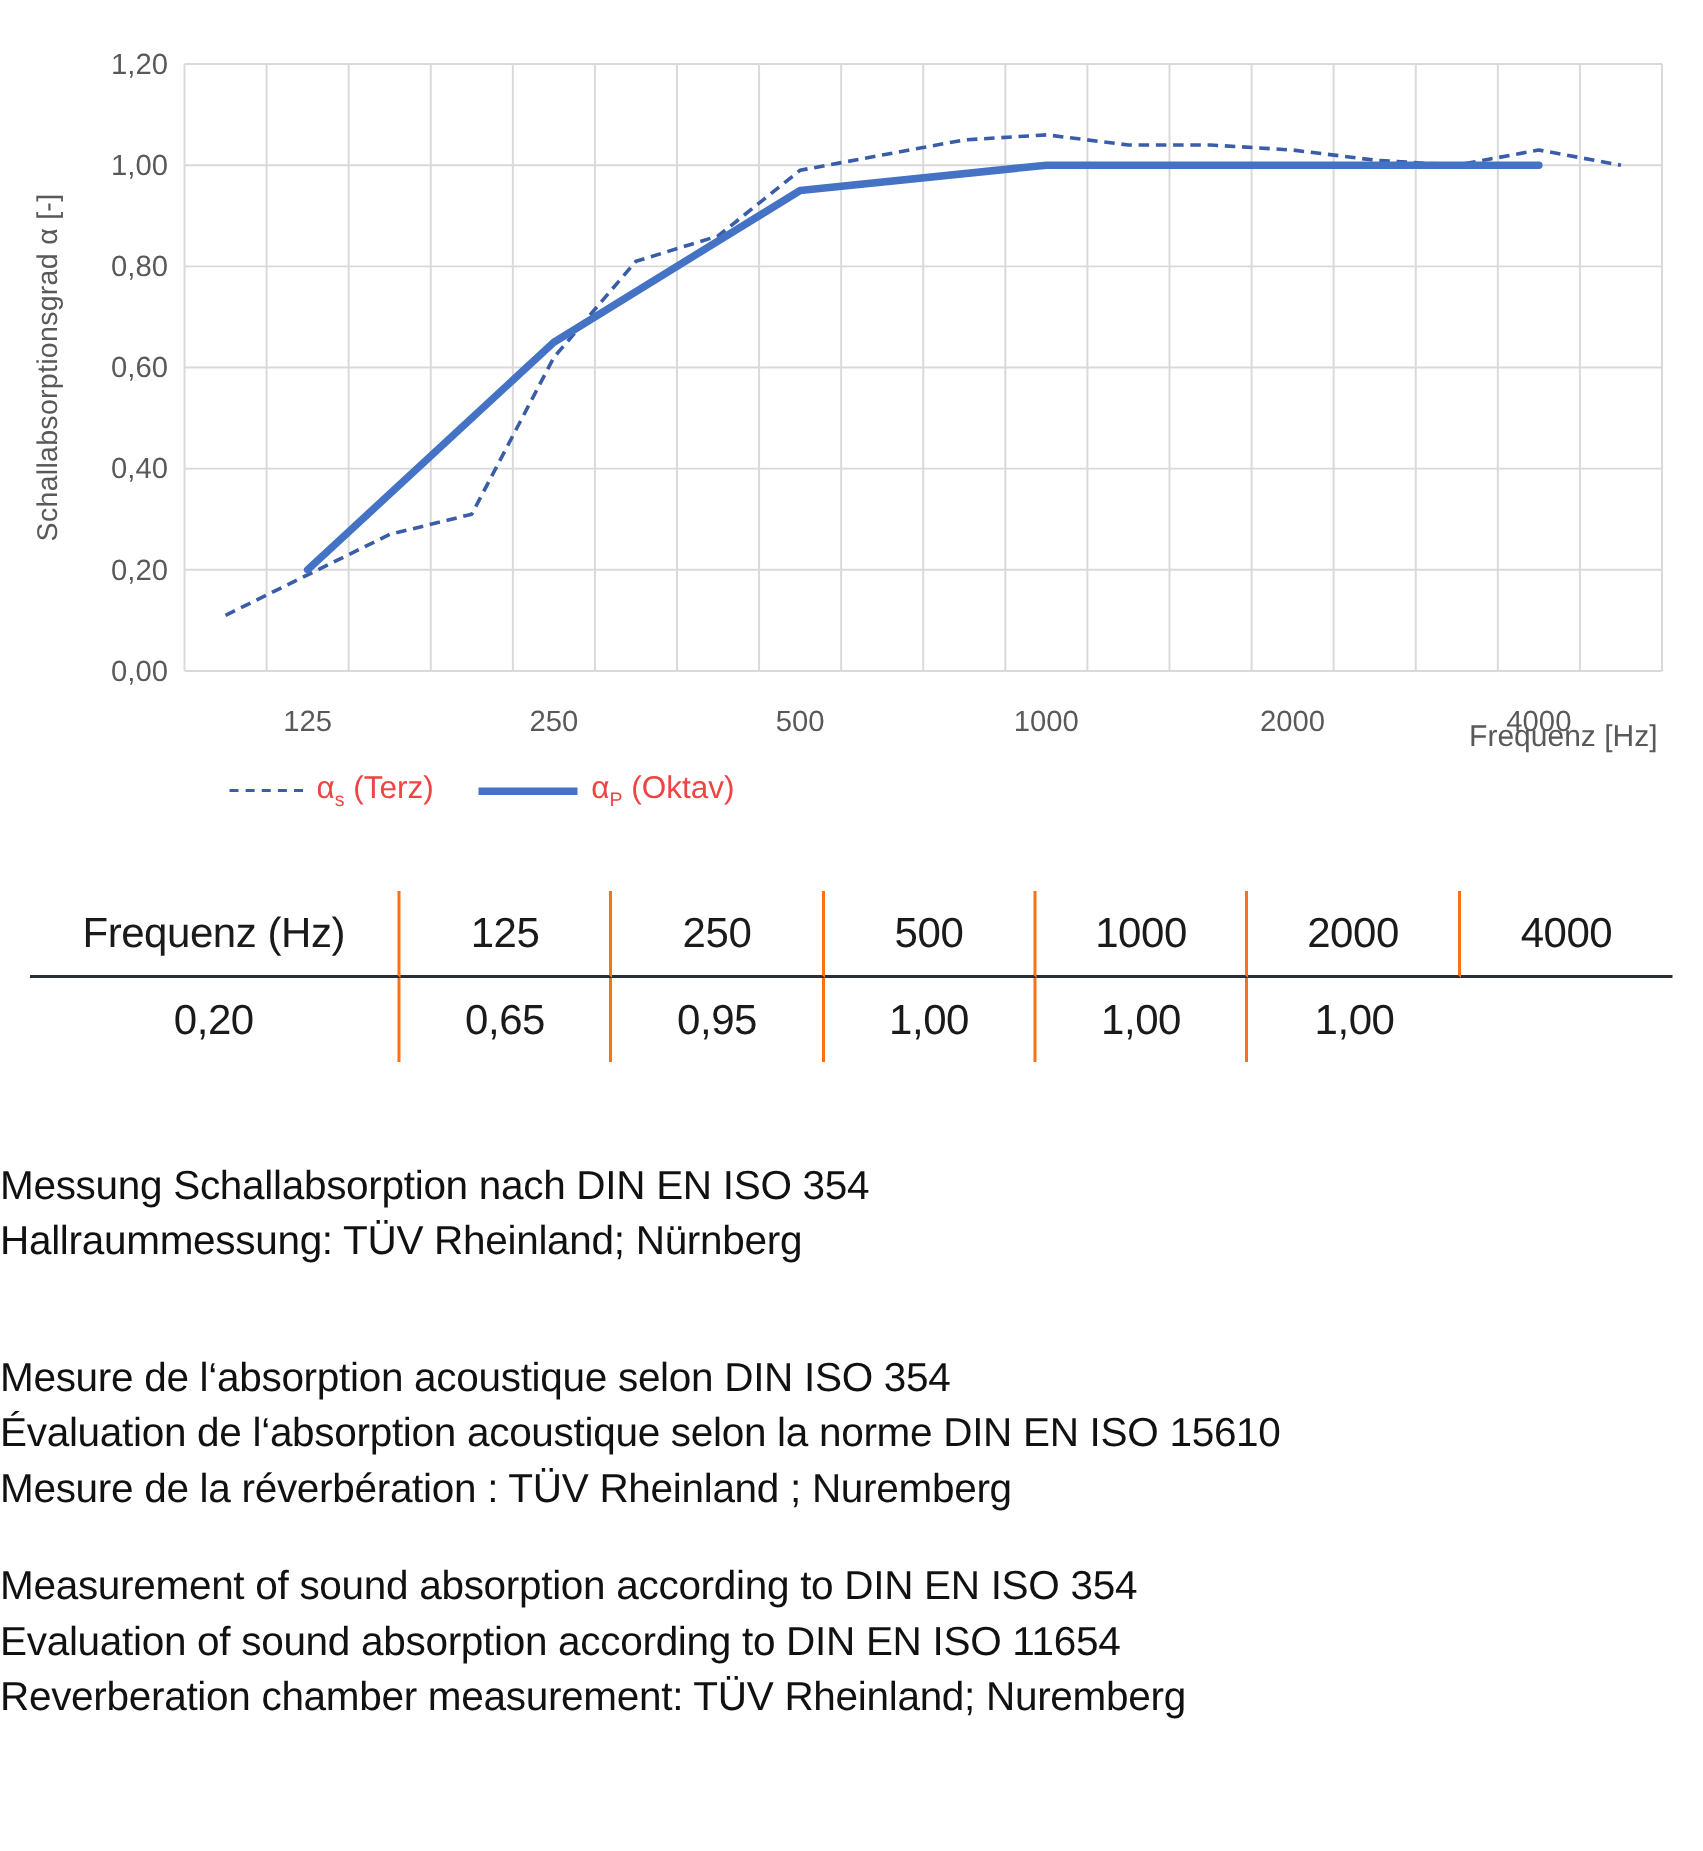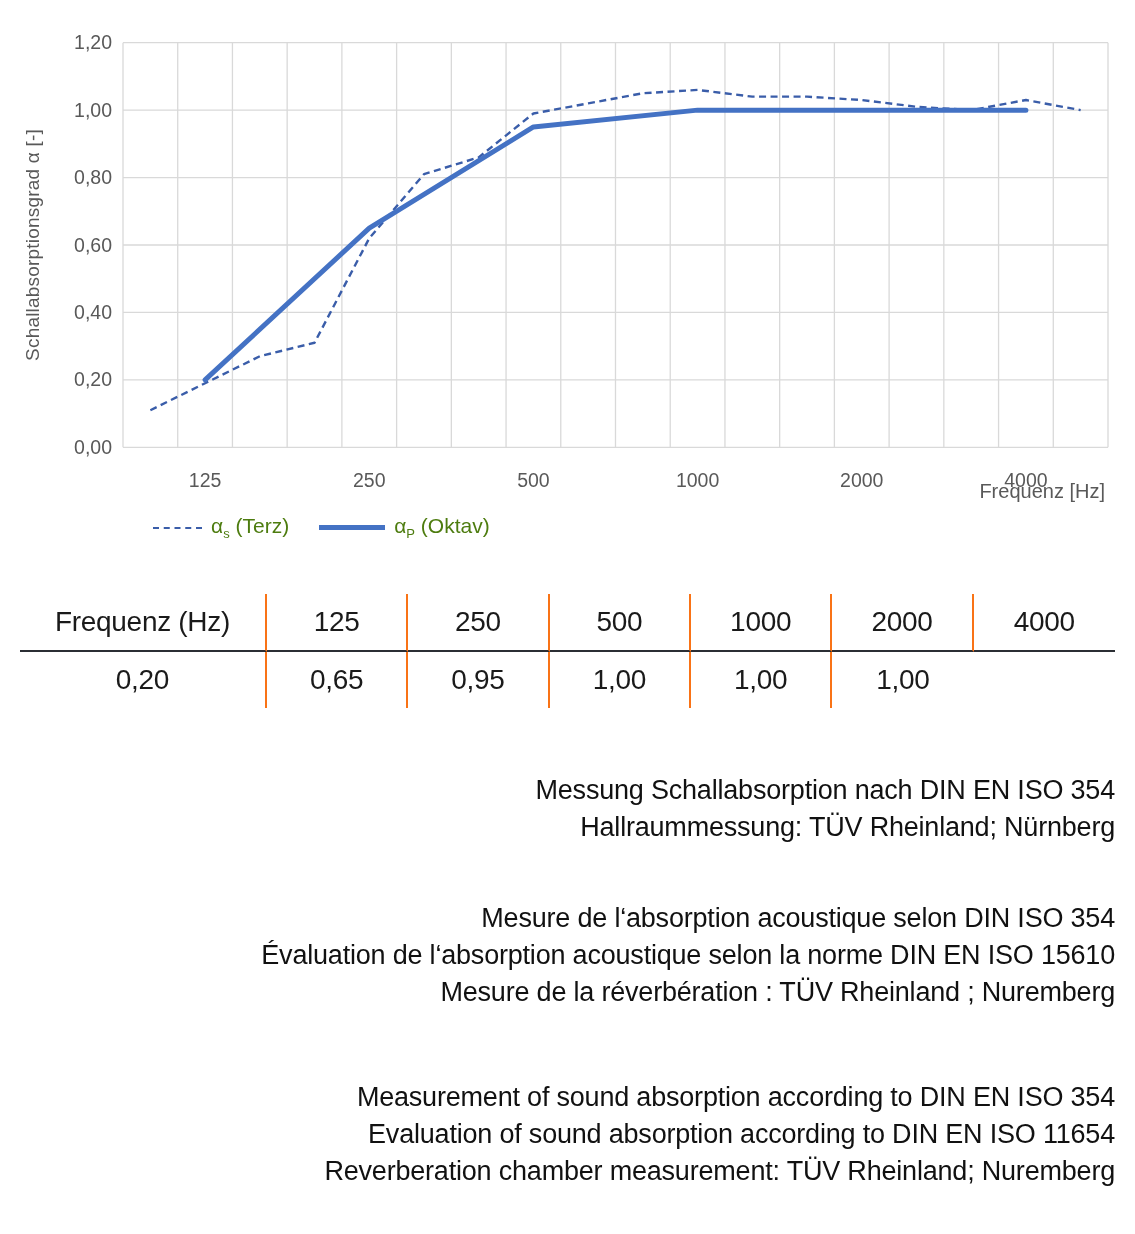--- a/index.html
+++ b/index.html
@@ -4,36 +4,36 @@
 <style>
   html,body{margin:0;padding:0;background:#ffffff;}
   body{width:1135px;font-family:"Liberation Sans",sans-serif;color:#1a1a1a;}
   .chart-wrap{position:relative;width:1135px;height:558px;}
   .chart-wrap svg{position:absolute;left:0;top:0;}
   svg text{font-family:"Liberation Sans",sans-serif;}
   .y-title{position:absolute;left:33px;top:245px;transform:translate(-50%,-50%) rotate(-90deg);
            white-space:nowrap;font-size:19px;color:#595959;letter-spacing:.2px;}
   .x-title{position:absolute;right:30px;top:480px;font-size:20px;color:#595959;}
   .legend{position:absolute;left:153px;top:514px;display:flex;align-items:center;gap:30px;}
-  .legend-item{display:flex;align-items:center;gap:9px;font-size:21px;color:#4d7c0f;}
+  .legend-item{display:flex;align-items:center;gap:9px;font-size:21px;color:#ef4444;}
   .sample-dashed{display:inline-block;width:49px;height:0;border-top:2.5px dashed #3A5DA9;}
   .sample-solid{display:inline-block;width:66px;height:5px;background:#4472C4;}
   .legend-label{white-space:pre;}
   sub{font-size:0.62em;}
   
   .abs-table{margin:36px 20px 0 20px;display:grid;grid-template-columns:247px repeat(6,1fr);
              font-size:28px;letter-spacing:-0.3px;}
   .abs-table .cell{display:flex;align-items:center;justify-content:center;height:56px;
                    border-right:2px solid #f97316;}
   .abs-table .cell.last{border-right:none;}
   .abs-table .cell.r1{border-bottom:2.5px solid #2b2e34;}
-  .notes{margin-right:20px;text-align:right;font-size:27px;line-height:37px;letter-spacing:-0.2px;color:#111;}
+  .notes{margin-right:20px;font-size:27px;line-height:37px;letter-spacing:-0.2px;color:#111;}
   .notes-de{margin-top:64px;}
   .notes-fr{margin-top:54px;}
-  .notes-en{margin-top:68px;}
+  .notes-en{margin-top:28px;}
 </style>
 </head>
 <body>
 
 <div class="chart-wrap">
   <svg id="chart-svg" width="1135" height="500">
       <line x1="123" x2="1108" y1="447.3" y2="447.3" stroke="#D9D9D9" stroke-width="1.3"></line>
       <line x1="123" x2="1108" y1="379.8666666666667" y2="379.8666666666667" stroke="#D9D9D9" stroke-width="1.3"></line>
       <line x1="123" x2="1108" y1="312.4333333333333" y2="312.4333333333333" stroke="#D9D9D9" stroke-width="1.3"></line>
       <line x1="123" x2="1108" y1="244.99999999999994" y2="244.99999999999994" stroke="#D9D9D9" stroke-width="1.3"></line>

